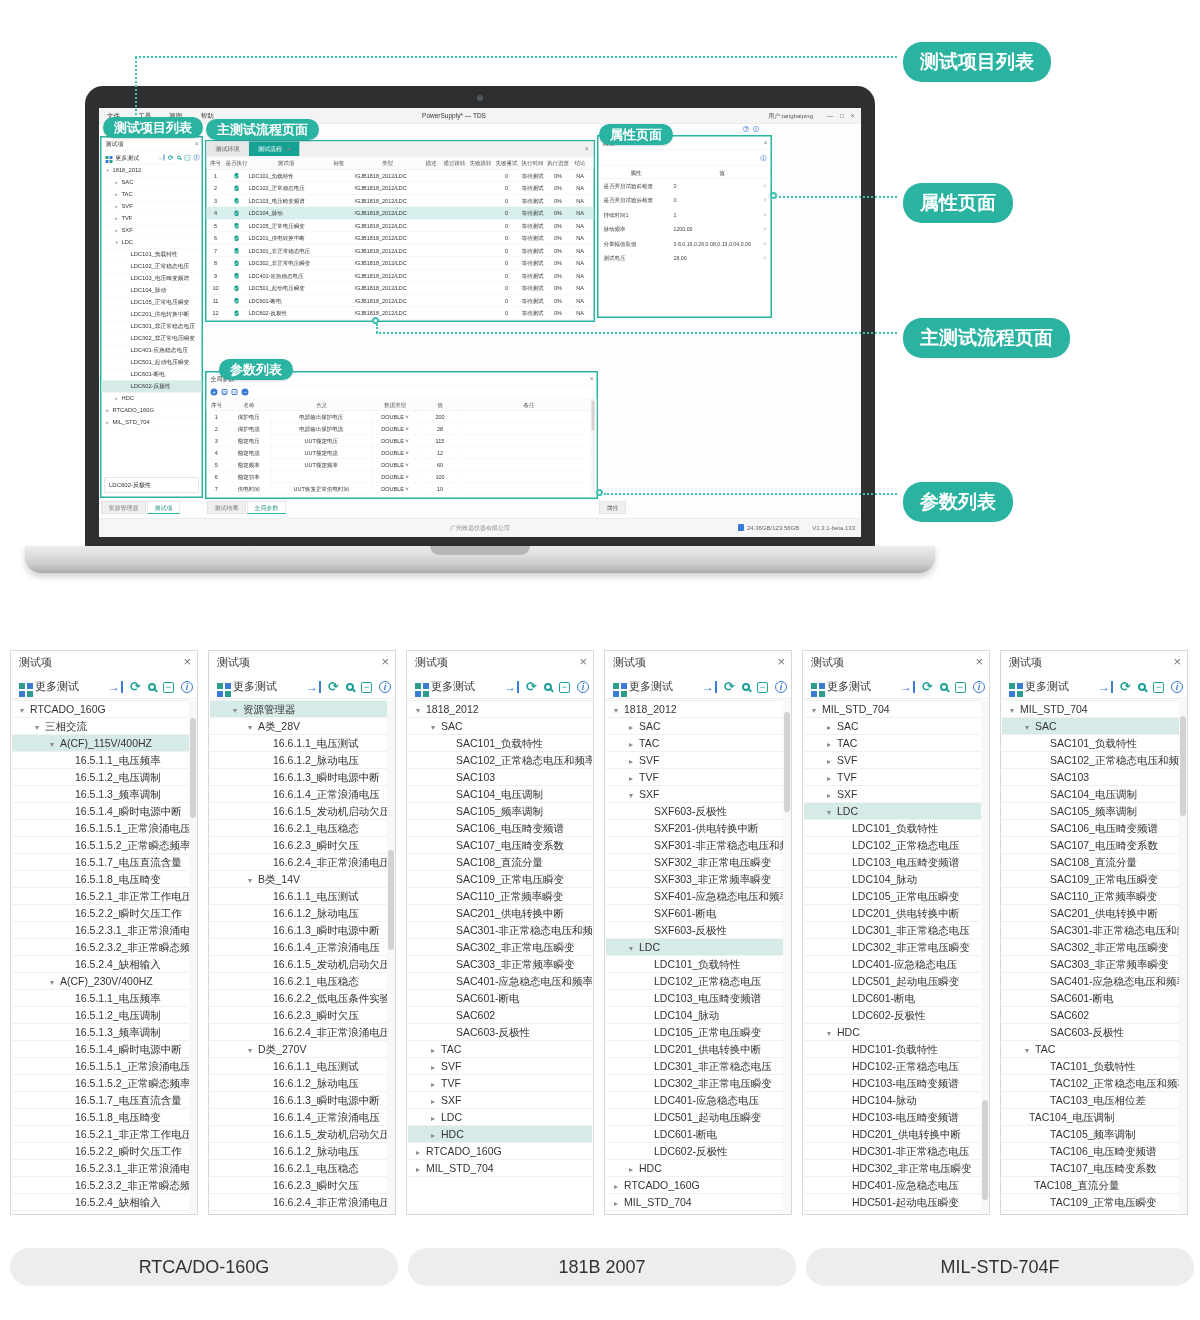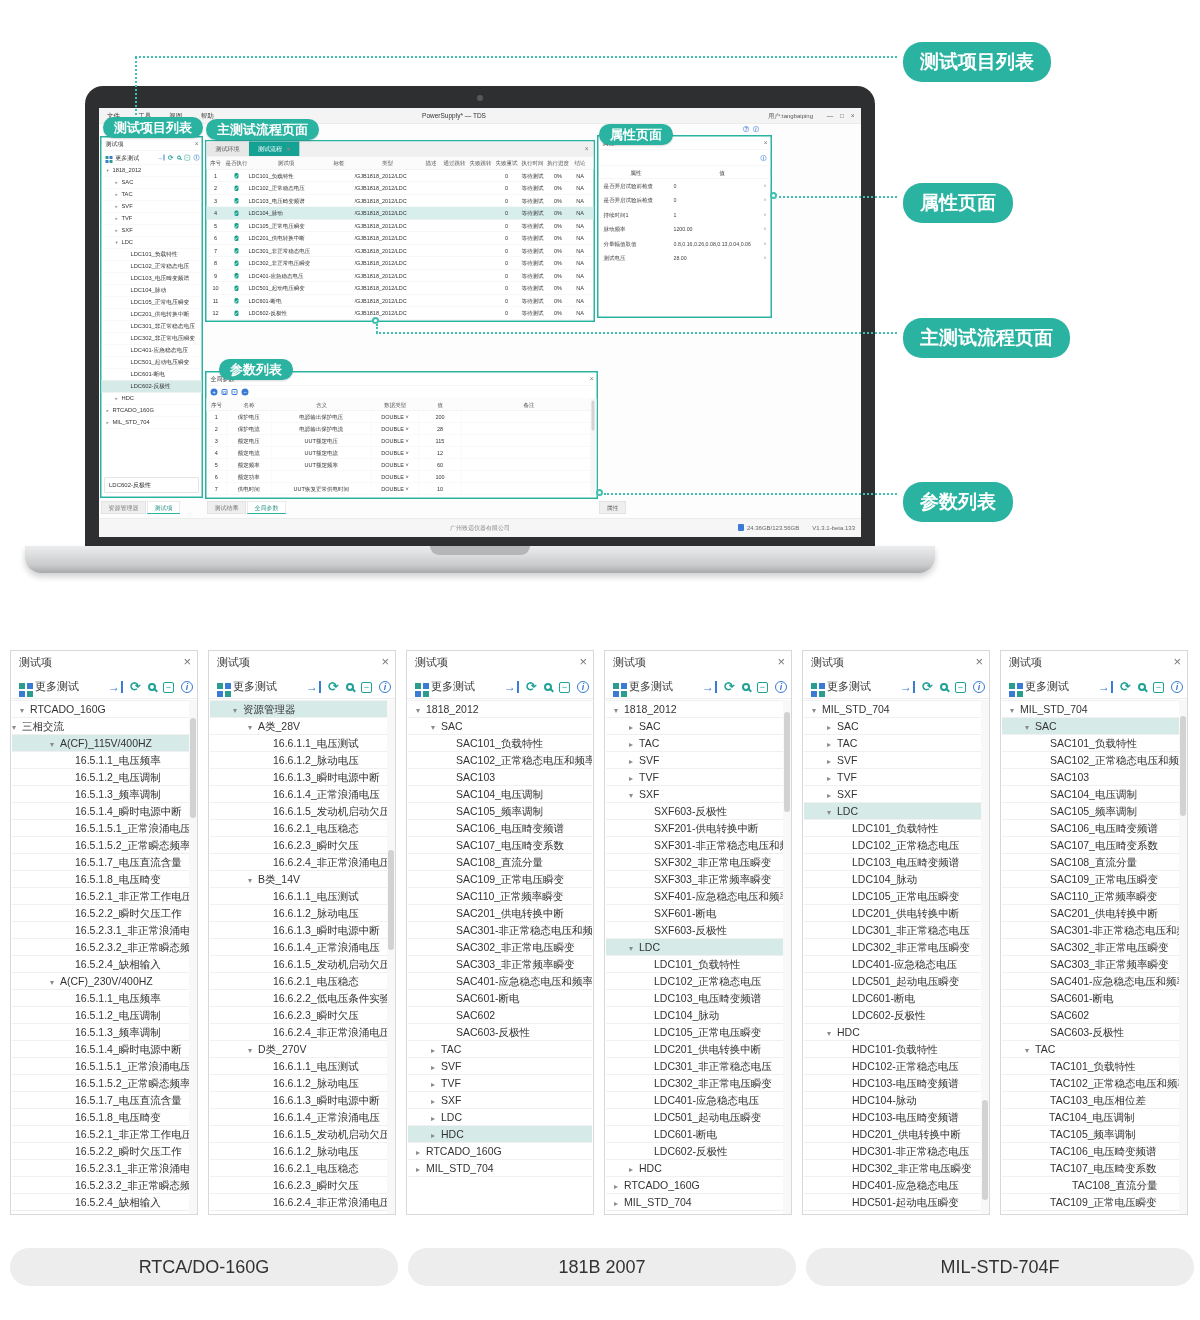--- a/index.html
+++ b/index.html
@@ -612,21 +612,21 @@
       <div class="p-head"><span>测试项</span><span class="p-close">×</span></div>
       <div class="p-tools"><span class="ic-grid"></span><span>更多测试</span><span class="right">
           <span class="ic-import">→</span>
           <span class="ic-refresh">⟳</span>
           <span class="ic-search"></span>
           <span class="ic-box">−</span>
           <span class="ic-info">i</span>
         </span></div>
       <div class="plist">
         <div class="prow" style="padding-left: 8px;"><span class="arrow">▾</span><span class="tlabel">RTCADO_160G</span></div>
-        <div class="prow" style=""><span class="arrow">▾</span><span class="tlabel">三相交流</span></div>
+        <div class="prow" style="padding-left: 23px;"><span class="arrow">▾</span><span class="tlabel">三相交流</span></div>
         <div class="prow sel" style="padding-left: 38px;"><span class="arrow">▾</span><span class="tlabel">A(CF)_115V/400HZ</span></div>
         <div class="prow" style="padding-left: 53px;"><span class="arrow"></span><span class="tlabel">16.5.1.1_电压频率</span></div>
         <div class="prow" style="padding-left: 53px;"><span class="arrow"></span><span class="tlabel">16.5.1.2_电压调制</span></div>
         <div class="prow" style="padding-left: 53px;"><span class="arrow"></span><span class="tlabel">16.5.1.3_频率调制</span></div>
         <div class="prow" style="padding-left: 53px;"><span class="arrow"></span><span class="tlabel">16.5.1.4_瞬时电源中断</span></div>
         <div class="prow" style="padding-left: 53px;"><span class="arrow"></span><span class="tlabel">16.5.1.5.1_正常浪涌电压</span></div>
         <div class="prow" style="padding-left: 53px;"><span class="arrow"></span><span class="tlabel">16.5.1.5.2_正常瞬态频率</span></div>
         <div class="prow" style="padding-left: 53px;"><span class="arrow"></span><span class="tlabel">16.5.1.7_电压直流含量</span></div>
         <div class="prow" style="padding-left: 53px;"><span class="arrow"></span><span class="tlabel">16.5.1.8_电压畸变</span></div>
         <div class="prow" style="padding-left: 53px;"><span class="arrow"></span><span class="tlabel">16.5.2.1_非正常工作电压和频率</span></div>
@@ -858,25 +858,25 @@
         <div class="prow" style="padding-left: 38px;"><span class="arrow"></span><span class="tlabel">SAC302_非正常电压瞬变</span></div>
         <div class="prow" style="padding-left: 38px;"><span class="arrow"></span><span class="tlabel">SAC303_非正常频率瞬变</span></div>
         <div class="prow" style="padding-left: 38px;"><span class="arrow"></span><span class="tlabel">SAC401-应急稳态电压和频率</span></div>
         <div class="prow" style="padding-left: 38px;"><span class="arrow"></span><span class="tlabel">SAC601-断电</span></div>
         <div class="prow" style="padding-left: 38px;"><span class="arrow"></span><span class="tlabel">SAC602</span></div>
         <div class="prow" style="padding-left: 38px;"><span class="arrow"></span><span class="tlabel">SAC603-反极性</span></div>
         <div class="prow" style="padding-left: 23px;"><span class="arrow">▾</span><span class="tlabel">TAC</span></div>
         <div class="prow" style="padding-left: 38px;"><span class="arrow"></span><span class="tlabel">TAC101_负载特性</span></div>
         <div class="prow" style="padding-left: 38px;"><span class="arrow"></span><span class="tlabel">TAC102_正常稳态电压和频率</span></div>
         <div class="prow" style="padding-left: 38px;"><span class="arrow"></span><span class="tlabel">TAC103_电压相位差</span></div>
-        <div class="prow" style="padding-left: 37px;"><span class="arrow"></span><span class="tlabel">TAC104_电压调制</span></div>
+        <div class="prow" style="padding-left: 17px;"><span class="arrow"></span><span class="tlabel">TAC104_电压调制</span></div>
         <div class="prow" style="padding-left: 38px;"><span class="arrow"></span><span class="tlabel">TAC105_频率调制</span></div>
         <div class="prow" style="padding-left: 38px;"><span class="arrow"></span><span class="tlabel">TAC106_电压畸变频谱</span></div>
         <div class="prow" style="padding-left: 38px;"><span class="arrow"></span><span class="tlabel">TAC107_电压畸变系数</span></div>
-        <div class="prow" style="padding-left: 60px;"><span class="arrow"></span><span class="tlabel">TAC108_直流分量</span></div>
+        <div class="prow" style="padding-left: 22px;"><span class="arrow"></span><span class="tlabel">TAC108_直流分量</span></div>
         <div class="prow" style="padding-left: 38px;"><span class="arrow"></span><span class="tlabel">TAC109_正常电压瞬变</span></div>
         <div class="prow" style="padding-left: 38px;"><span class="arrow"></span><span class="tlabel">TAC110_正常频率瞬变</span></div>
       </div>
       <div class="pscroll">
         <div class="pthumb" style="top: 16px;"></div>
       </div>
     </div>
   </div>
 
 <div class="std-pill" style="left:10px; width:388px;">RTCA/DO-160G</div>

